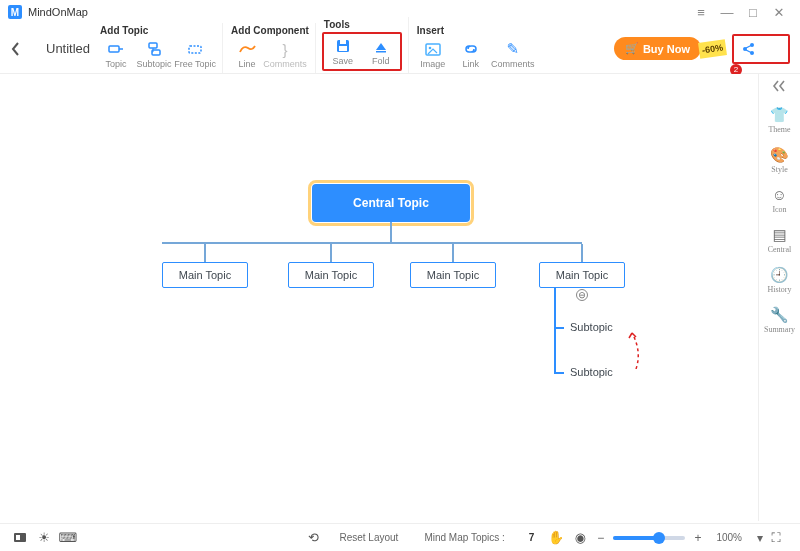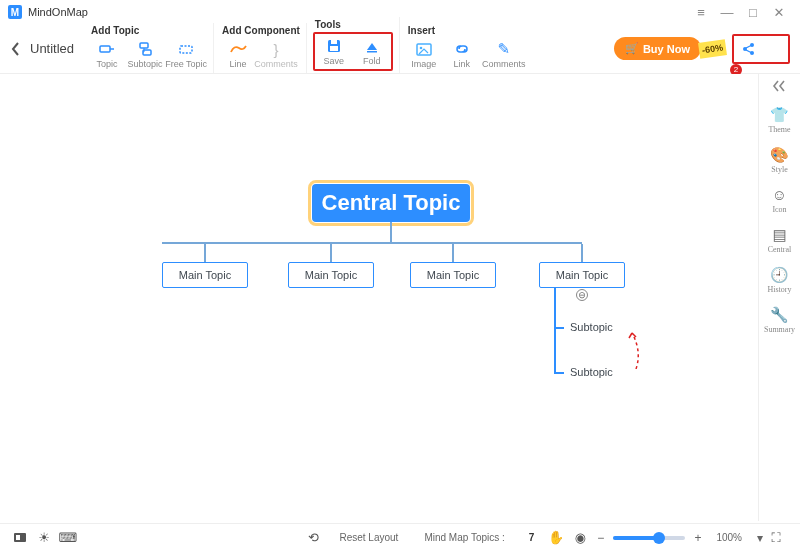--- a/index.html
+++ b/index.html
@@ -6,21 +6,21 @@
 body { width: 800px; height: 551px; background: #fff; overflow: hidden; position: relative; }
 
 
 .titlebar { height: 24px; display: flex; align-items: center; padding: 0 8px; font-size: 11px; color: #333; }
 .titlebar .logo { width: 14px; height: 14px; background: #2d8eff; border-radius: 2px; color: #fff; font-size: 10px; font-weight: bold; display: flex; align-items: center; justify-content: center; margin-right: 6px; }
 .titlebar .spacer { flex: 1; }
 .titlebar .winbtn { width: 26px; height: 20px; display: flex; align-items: center; justify-content: center; color: #888; font-size: 13px; cursor: pointer; }
 
 
 .toprow { display: flex; align-items: center; height: 50px; border-bottom: 1px solid #eee; padding-left: 10px; }
-.backarea { display: flex; align-items: center; margin-right: 9px; }
+.backarea { display: flex; align-items: center; margin-right: 2px; gap: 16px; }
 .backbtn { font-size: 16px; color: #555; margin-right: 8px; cursor: pointer; }
 .doctitle { font-size: 13px; color: #444; }
 
 .toolgroups { display: flex; align-items: flex-end; height: 100%; }
 .toolgroup { display: flex; flex-direction: column; padding: 2px 6px 2px; border-right: 1px solid #f0f0f0; }
 .toolgroup:last-of-type { border-right: none; }
 .grouplabel { font-size: 10px; font-weight: bold; color: #333; padding-left: 2px; margin-bottom: 2px; }
 .tools { display: flex; gap: 2px; align-items: center; }
 .tool { display: flex; flex-direction: column; align-items: center; justify-content: center; width: 36px; padding: 2px 0; cursor: pointer; color: #2d8eff; }
 .tool.disabled { color: #c0c0c0; cursor: default; }
@@ -41,21 +41,21 @@
 
 .rsidebar { position: absolute; right: 0; top: 74px; bottom: 30px; width: 42px; border-left: 1px solid #eee; display: flex; flex-direction: column; align-items: center; padding-top: 6px; background: #fff; }
 .rsidebar .collapse { font-size: 14px; color: #888; margin-bottom: 14px; cursor: pointer; }
 .ritem { display: flex; flex-direction: column; align-items: center; margin-bottom: 12px; cursor: pointer; color: #666; }
 .ritem .rico { font-size: 15px; height: 18px; }
 .ritem .rlbl { font-size: 8px; color: #888; margin-top: 1px; font-family: Liberation Serif, serif; }
 
 
 .canvas { position: absolute; left: 0; right: 42px; top: 74px; bottom: 30px; background: #fff; }
 
-.central { position: absolute; left: 312px; top: 110px; width: 158px; height: 38px; background: #2d8eff; border-radius: 4px; color: #fff; font-weight: 700; font-size: 22px; display: flex; align-items: center; justify-content: center; outline: 3px solid #ffd27a; outline-offset: 1px; cursor: pointer; }
+.central { position: absolute; left: 312px; top: 110px; width: 158px; height: 38px; background: #2d8eff; border-radius: 4px; color: #fff; font-weight: 700; font-size: 12px; display: flex; align-items: center; justify-content: center; outline: 3px solid #ffd27a; outline-offset: 1px; cursor: pointer; }
 
 .stem { position: absolute; left: 390px; top: 148px; width: 2px; height: 20px; background: #75a7d8; }
 .hbar { position: absolute; left: 162px; top: 168px; height: 2px; width: 420px; background: #75a7d8; }
 .v1 { position: absolute; top: 170px; width: 2px; height: 18px; background: #75a7d8; }
 
 .maintopic { position: absolute; top: 188px; width: 86px; height: 26px; border: 1px solid #2d8eff; color: #404850; font-size: 11px; display: flex; align-items: center; justify-content: center; border-radius: 2px; background: #fff; cursor: pointer; }
 
 .subconn-v { position: absolute; width: 2px; background: #2d8eff; }
 .subconn-h { position: absolute; height: 2px; background: #2d8eff; }
 .collapse-dot { position: absolute; width: 12px; height: 12px; border: 1px solid #888; border-radius: 50%; background: #fff; font-size: 9px; color: #666; display: flex; align-items: center; justify-content: center; cursor: pointer; }

